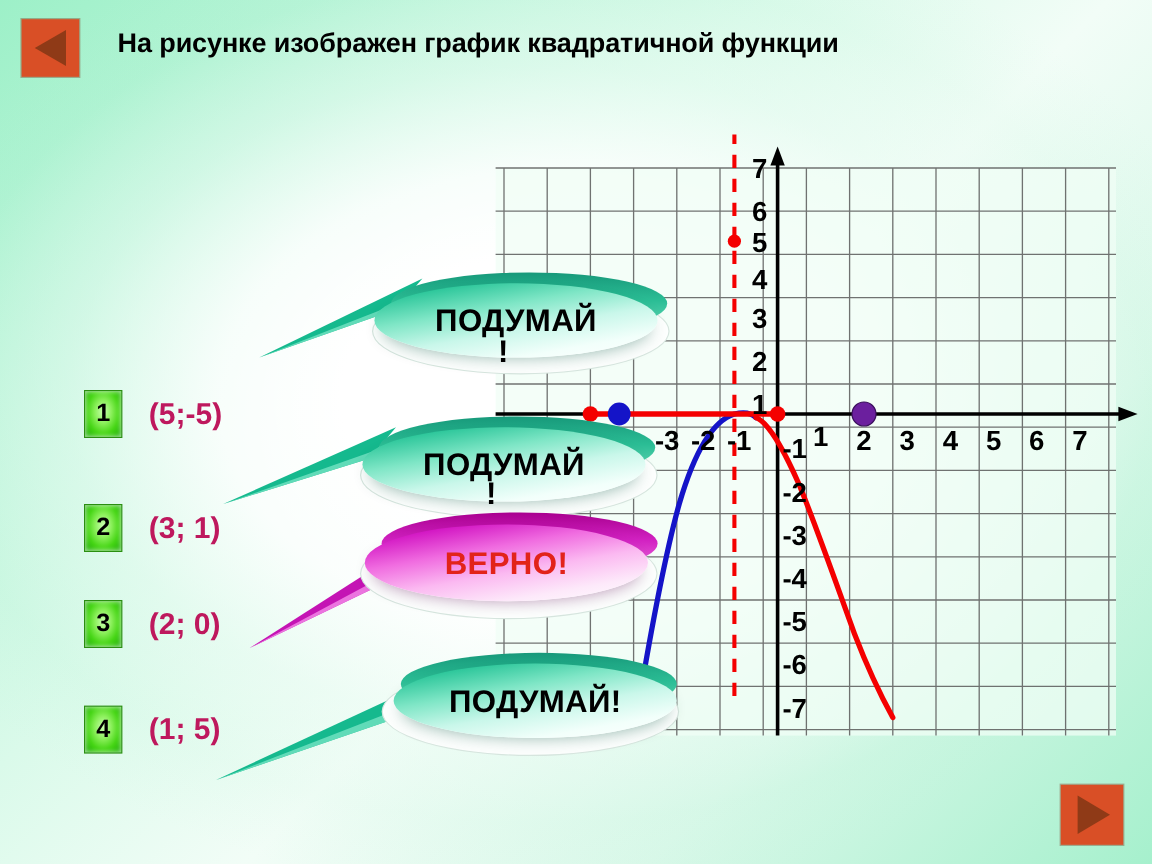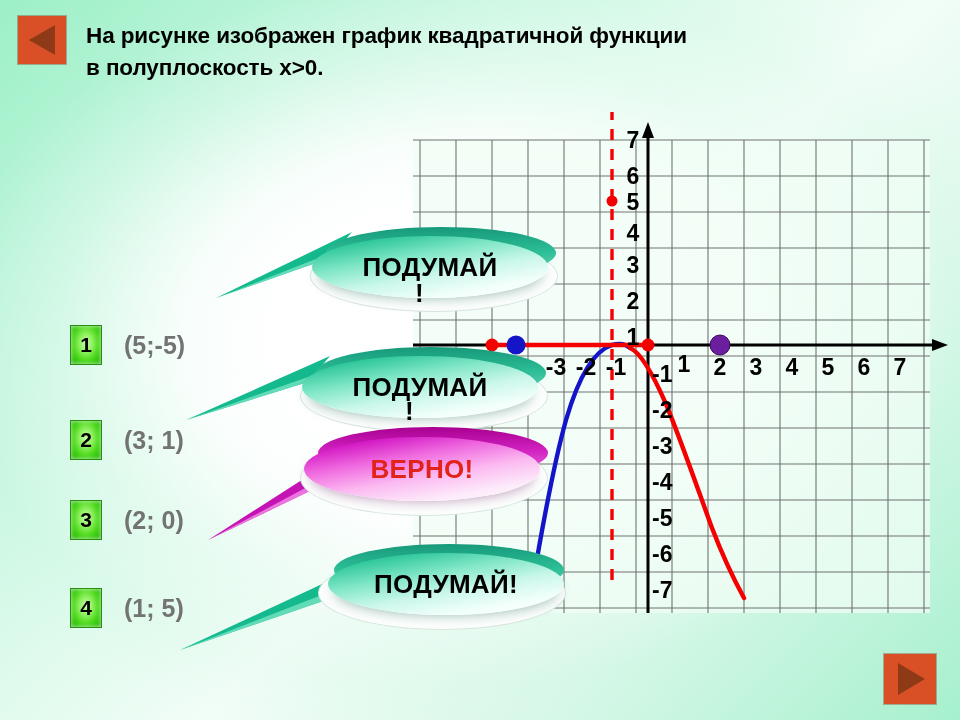--- a/index.html
+++ b/index.html
@@ -15,32 +15,32 @@
 
   
   .navbtn{position:absolute;background:#d94f26;box-shadow:0 0 0 1px rgba(120,40,15,.35);}
   .navbtn .tri{position:absolute;width:0;height:0;}
   #btn-back{left:18px;top:16px;width:48px;height:48px;}
   #btn-back .tri{left:11px;top:9px;border-top:15px solid transparent;border-bottom:15px solid transparent;border-right:26px solid #8f3a17;}
   #btn-next{left:884px;top:654px;width:52px;height:50px;}
   #btn-next .tri{left:14px;top:9px;border-top:16px solid transparent;border-bottom:16px solid transparent;border-left:27px solid #8f3a17;}
 
   
-  #question{position:absolute;left:86px;top:20px;width:700px;
+  #question{position:absolute;left:98px;top:20px;width:700px;
     font-size:22.5px;font-weight:700;color:#000;line-height:1.44;letter-spacing:-0.1px;}
   #question .ql{display:block;white-space:nowrap;}
   #question .ql .sub{font-size:19px;}
 
   
   .answer{position:absolute;display:flex;align-items:center;}
   .ansnum{width:30px;height:38px;display:flex;align-items:center;justify-content:center;
     font-size:21px;font-weight:700;color:#000;
     background:radial-gradient(ellipse at 50% 45%, #c9ffb0 0%, #8cf05c 32%, #47d616 62%, #15a800 100%);
     border:1px solid #2a8f10;box-shadow:inset 0 0 4px rgba(255,255,255,.8);}
-  .anstxt{margin-left:22px;font-size:25px;font-weight:700;color:#737373;white-space:nowrap;}
+  .anstxt{margin-left:22px;font-size:25px;font-weight:700;color:#be185d;white-space:nowrap;}
   #answer-1{left:70px;top:325px;}
   #answer-2{left:70px;top:420px;}
   #answer-3{left:70px;top:500px;}
   #answer-4{left:70px;top:588px;}
 
   
   .callout{position:absolute;}
   .callout .tail{position:absolute;left:0;top:0;}
   .bubble{position:absolute;border-radius:50%;display:flex;align-items:center;justify-content:center;
     text-align:center;box-sizing:border-box;}
@@ -176,21 +176,20 @@
 
   <div class="navbtn" id="btn-back">
     <span class="tri"></span>
   </div>
   <div class="navbtn" id="btn-next">
     <span class="tri"></span>
   </div>
 
   <div id="question">
     <span class="ql">На рисунке изображен график квадратичной функции</span>
-    <span class="ql">в полуплоскость x&gt;0.</span>
   </div>
 
   <div class="callout">
     <svg class="tail" width="960" height="720">
       <polygon points="216,298 352,232 330,258" fill="#15b98e"></polygon>
       <polygon points="216,298 330,258 344,248" fill="#6fe0c0" opacity="0.85"></polygon>
     </svg>
     <div class="bubble bwhite" style="left:310px;top:240px;width:248px;height:72px;"></div>
     <div class="bubble b-teal-shade" style="left:326px;top:227px;width:230px;height:52px;"></div>
     <div class="bubble b-teal" style="left:312px;top:236px;width:236px;height:62px;">

